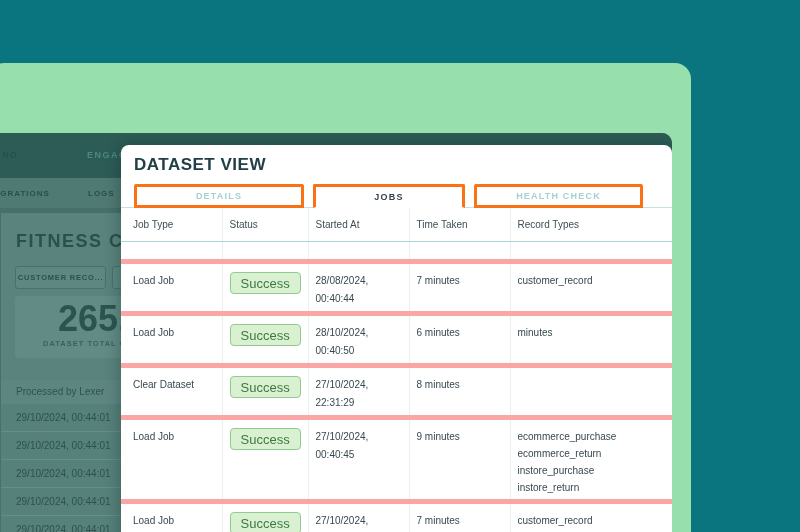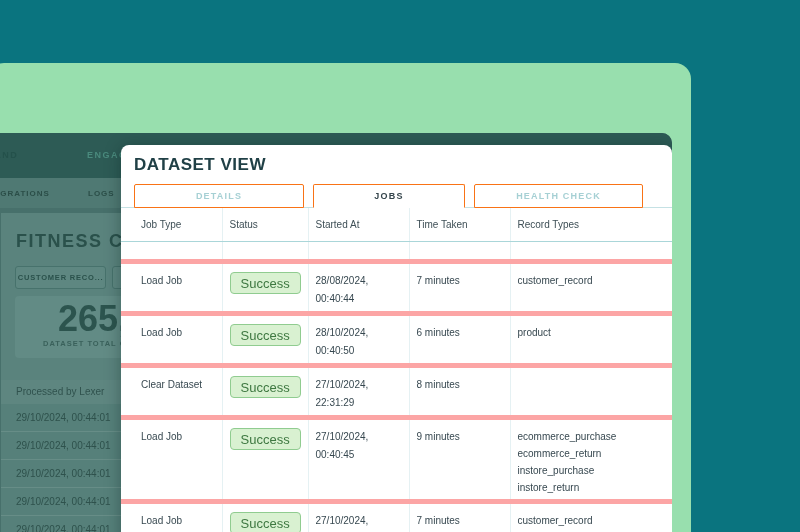--- a/index.html
+++ b/index.html
@@ -51,35 +51,35 @@
   .modal {
     position:absolute; left:138px; top:12px; width:551px; height:560px;
     background:#FFFFFF; border-radius:8px 8px 0 0;
     box-shadow:0 2px 16px rgba(0,25,25,0.35);
   }
   .modal-title { position:absolute; left:13px; top:10px; font-size:17px; font-weight:bold; letter-spacing:0.5px; color:#20404 6; color:#204046; }
 
   .tabs { position:absolute; left:13px; top:39px; width:522px; height:24px;
           display:grid; grid-template-columns:170px 152px 169px; column-gap:9px; }
   .tabs::after { content:""; position:absolute; left:-13px; right:-16px; bottom:0; height:1px; background:#C5E1E4; }
-  .tab { position:relative; z-index:1; background:#fff; border:1px solid #f97316; border-radius:2px 2px 0 0;
+  .tab { position:relative; z-index:1; background:#fff; border:3px solid #f97316; border-radius:2px 2px 0 0;
          display:flex; align-items:center; justify-content:center;
          font-size:9px; font-weight:bold; letter-spacing:1.2px; color:#A6D0D4; cursor:pointer; }
   .tab.active { border-bottom:1px solid #FFFFFF; color:#35454C; }
 
   .jobs-table { position:absolute; left:0; top:63px; width:551px; border-collapse:collapse; table-layout:fixed; }
   .jobs-table col.c1 { width:101px; } .jobs-table col.c2 { width:86px; }
   .jobs-table col.c3 { width:101px; } .jobs-table col.c4 { width:101px; }
   .jobs-table col.c5 { width:162px; }
   .jobs-table th, .jobs-table td {
     text-align:left; vertical-align:top; font-weight:normal; font-size:10px;
     border-right:1px solid #E5F1F3; border-bottom:5px solid #fca5a5;
     padding:8px 6px 3px 7px; color:#374850;
   }
-  .jobs-table th:first-child, .jobs-table td:first-child { padding-left:20px; }
+  .jobs-table th:first-child, .jobs-table td:first-child { padding-left:12px; }
   .jobs-table th:last-child, .jobs-table td:last-child { border-right:none; }
   .jobs-table th { height:33px; color:#3E4F56; border-bottom:1px solid #AAD6D9; vertical-align:middle; padding-top:0; padding-bottom:0; }
   .jobs-table tr.empty-row td { height:20px; padding:0; }
   .jobs-table td.records { white-space:pre-line; line-height:17px; }
   .jobs-table td.jobtype { line-height:18px; }
   .jobs-table td.mid { line-height:18px; }
   .badge {
     display:inline-block; padding:4px 10px 3px; font-size:13px; line-height:1;
     background:#D9F1D1; border:1px solid #90CC90; border-radius:4px; color:#3E7841;
   }
@@ -159,21 +159,21 @@
             <td><span class="badge">Success</span></td>
             <td class="mid">28/08/2024, 00:40:44</td>
             <td class="mid">7 minutes</td>
             <td class="records">customer_record</td>
           </tr>
           <tr>
             <td class="jobtype">Load Job</td>
             <td><span class="badge">Success</span></td>
             <td class="mid">28/10/2024, 00:40:50</td>
             <td class="mid">6 minutes</td>
-            <td class="records">product</td>
+            <td class="records">minutes</td>
           </tr>
           <tr>
             <td class="jobtype">Clear Dataset</td>
             <td><span class="badge">Success</span></td>
             <td class="mid">27/10/2024, 22:31:29</td>
             <td class="mid">8 minutes</td>
             <td class="records"></td>
           </tr>
           <tr>
             <td class="jobtype">Load Job</td>

